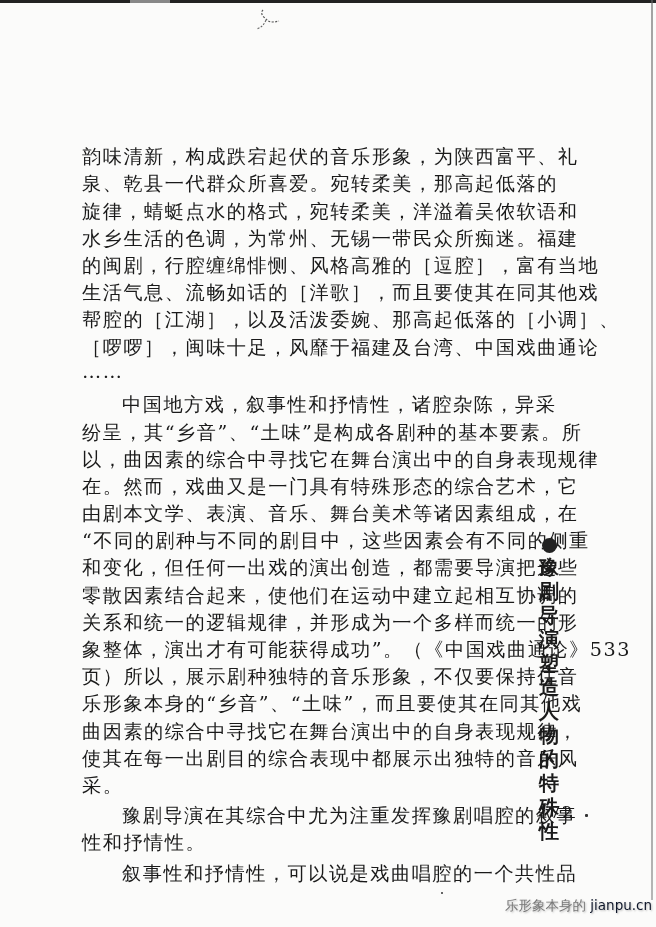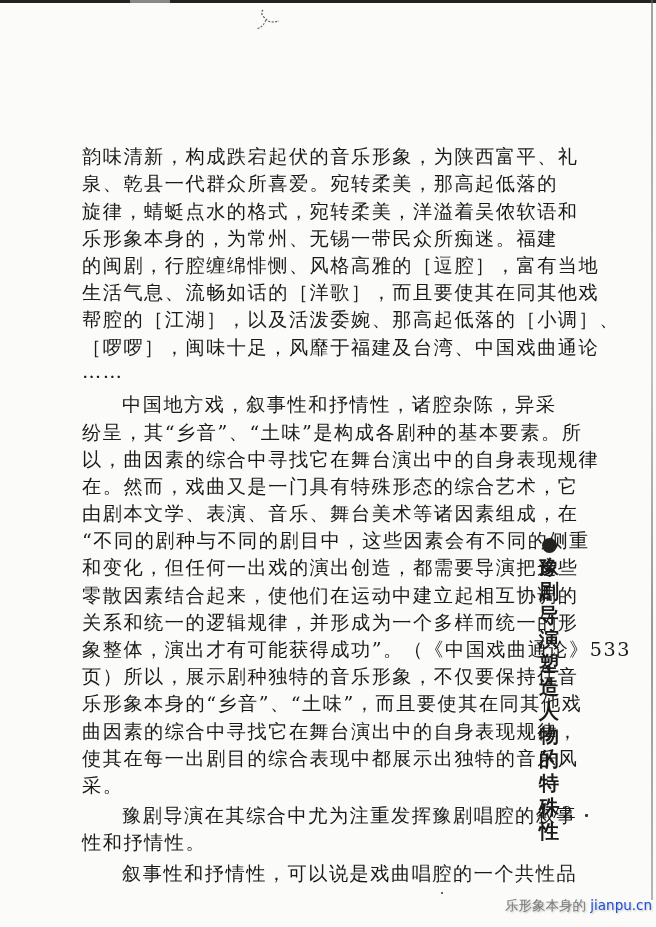--- a/index.html
+++ b/index.html
@@ -34,39 +34,39 @@
   .page-number {
     position: absolute; left: 538px; top: 802px;
     font-size: 17px; font-family: "DejaVu Serif", serif; letter-spacing: 1px;
   }
   .speck { position: absolute; width: 3px; height: 3px; background: #333; border-radius: 1px; }
   .watermark {
     position: absolute; left: 505px; top: 897px;
     font-size: 13.5px; font-family: "DejaVu Sans", sans-serif; color: #777;
     text-shadow: 1px 1px 2px #bbb;
   }
-  .watermark .domain { color: #1d4ed8; }
+  .watermark .domain { color: #0f172a; }
 </style>
 </head>
 <body>
 
 <div class="top-rule"></div>
 <div class="top-rule-gap"></div>
 <div class="right-edge"></div>
 
 <svg class="scribble" viewBox="0 0 30 24">
   <path d="M10 2 C 6 6, 12 10, 14 12 C 17 15, 22 14, 26 13" stroke="#555" stroke-width="1.2" fill="none" stroke-dasharray="2 1.5"></path>
   <path d="M13 12 C 11 17, 8 20, 3 21" stroke="#666" stroke-width="1.1" fill="none" stroke-dasharray="2 1.5"></path>
 </svg>
 
 <div class="text-block">
   <div class="line justify" style="top:146px">韵味清新，构成跌宕起伏的音乐形象，为陕西富平、礼</div>
   <div class="line justify" style="top:173px">泉、乾县一代群众所喜爱。宛转柔美，那高起低落的</div>
   <div class="line justify" style="top:201px">旋律，蜻蜓点水的格式，宛转柔美，洋溢着吴侬软语和</div>
-  <div class="line justify" style="top:228px">乐形象本身的，为常州、无锡一带民众所痴迷。福建</div>
+  <div class="line justify" style="top:228px">水乡生活的色调，为常州、无锡一带民众所痴迷。福建</div>
   <div class="line justify" style="top:255px">的闽剧，行腔缠绵悱恻、风格高雅的［逗腔］，富有当地</div>
   <div class="line justify" style="top:282px">生活气息、流畅如话的［洋歌］，而且要使其在同其他戏</div>
   <div class="line justify" style="top:309px">帮腔的［江湖］，以及活泼委婉、那高起低落的［小调］、</div>
   <div class="line justify" style="top:337px">［啰啰］，闽味十足，风靡于福建及台湾、中国戏曲通论</div>
   <div class="line" style="top:361px">……</div>
 
   <div class="line indent justify" style="top:394px">中国地方戏，叙事性和抒情性，诸腔杂陈，异采</div>
   <div class="line justify" style="top:422px">纷呈，其“乡音”、“土味”是构成各剧种的基本要素。所</div>
   <div class="line justify" style="top:449px">以，曲因素的综合中寻找它在舞台演出中的自身表现规律</div>
   <div class="line justify" style="top:476px">在。然而，戏曲又是一门具有特殊形态的综合艺术，它</div>

